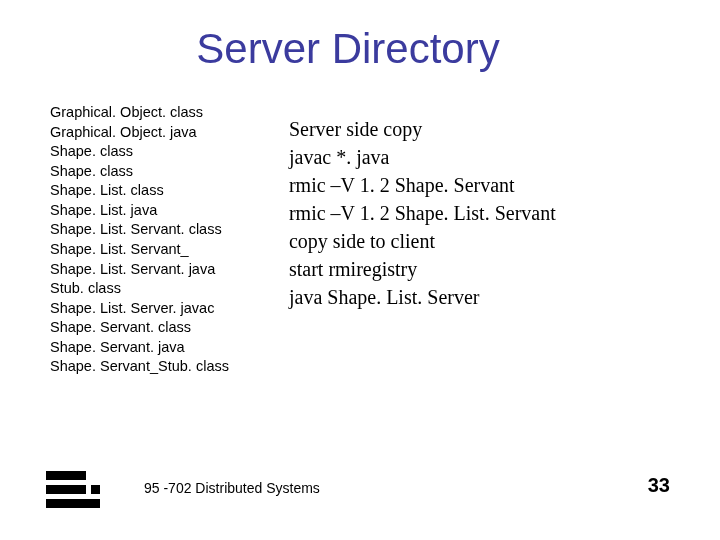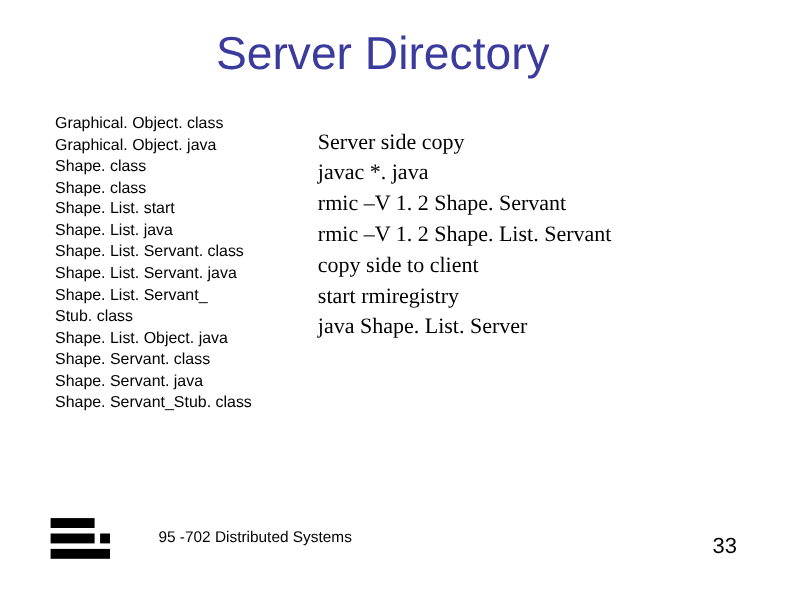--- a/index.html
+++ b/index.html
@@ -68,46 +68,46 @@
       margin-right: 40px;
     }
     .footer-text {
       font-size: 14px;
       color: #000;
       font-family: Arial, Helvetica, sans-serif;
     }
     .page-num {
       position: absolute;
       right: 50px;
-      bottom: 31px;
+      bottom: 43px;
       font-size: 20px;
-      font-weight: normal;
+      font-weight: bold;
       color: #000;
       font-family: Arial, Helvetica, sans-serif;
     }
   </style>
 </head>
 <body>
 
 <div class="slide">
   <h1 class="title">Server Directory</h1>
 
   <div class="content">
     <div class="left-col">
       <div>Graphical. Object. class</div>
       <div>Graphical. Object. java</div>
       <div>Shape. class</div>
       <div>Shape. class</div>
-      <div>Shape. List. start</div>
+      <div>Shape. List. class</div>
       <div>Shape. List. java</div>
       <div>Shape. List. Servant. class</div>
+      <div>Shape. List. Servant_</div>
       <div>Shape. List. Servant. java</div>
-      <div>Shape. List. Servant_</div>
       <div>Stub. class</div>
-      <div>Shape. List. Object. java</div>
+      <div>Shape. List. Server. javac</div>
       <div>Shape. Servant. class</div>
       <div>Shape. Servant. java</div>
       <div>Shape. Servant_Stub. class</div>
     </div>
 
     <div class="right-col">
       <div>Server side copy</div>
       <div>javac *. java</div>
       <div>rmic –V 1. 2 Shape. Servant</div>
       <div>rmic –V 1. 2 Shape. List. Servant</div>

